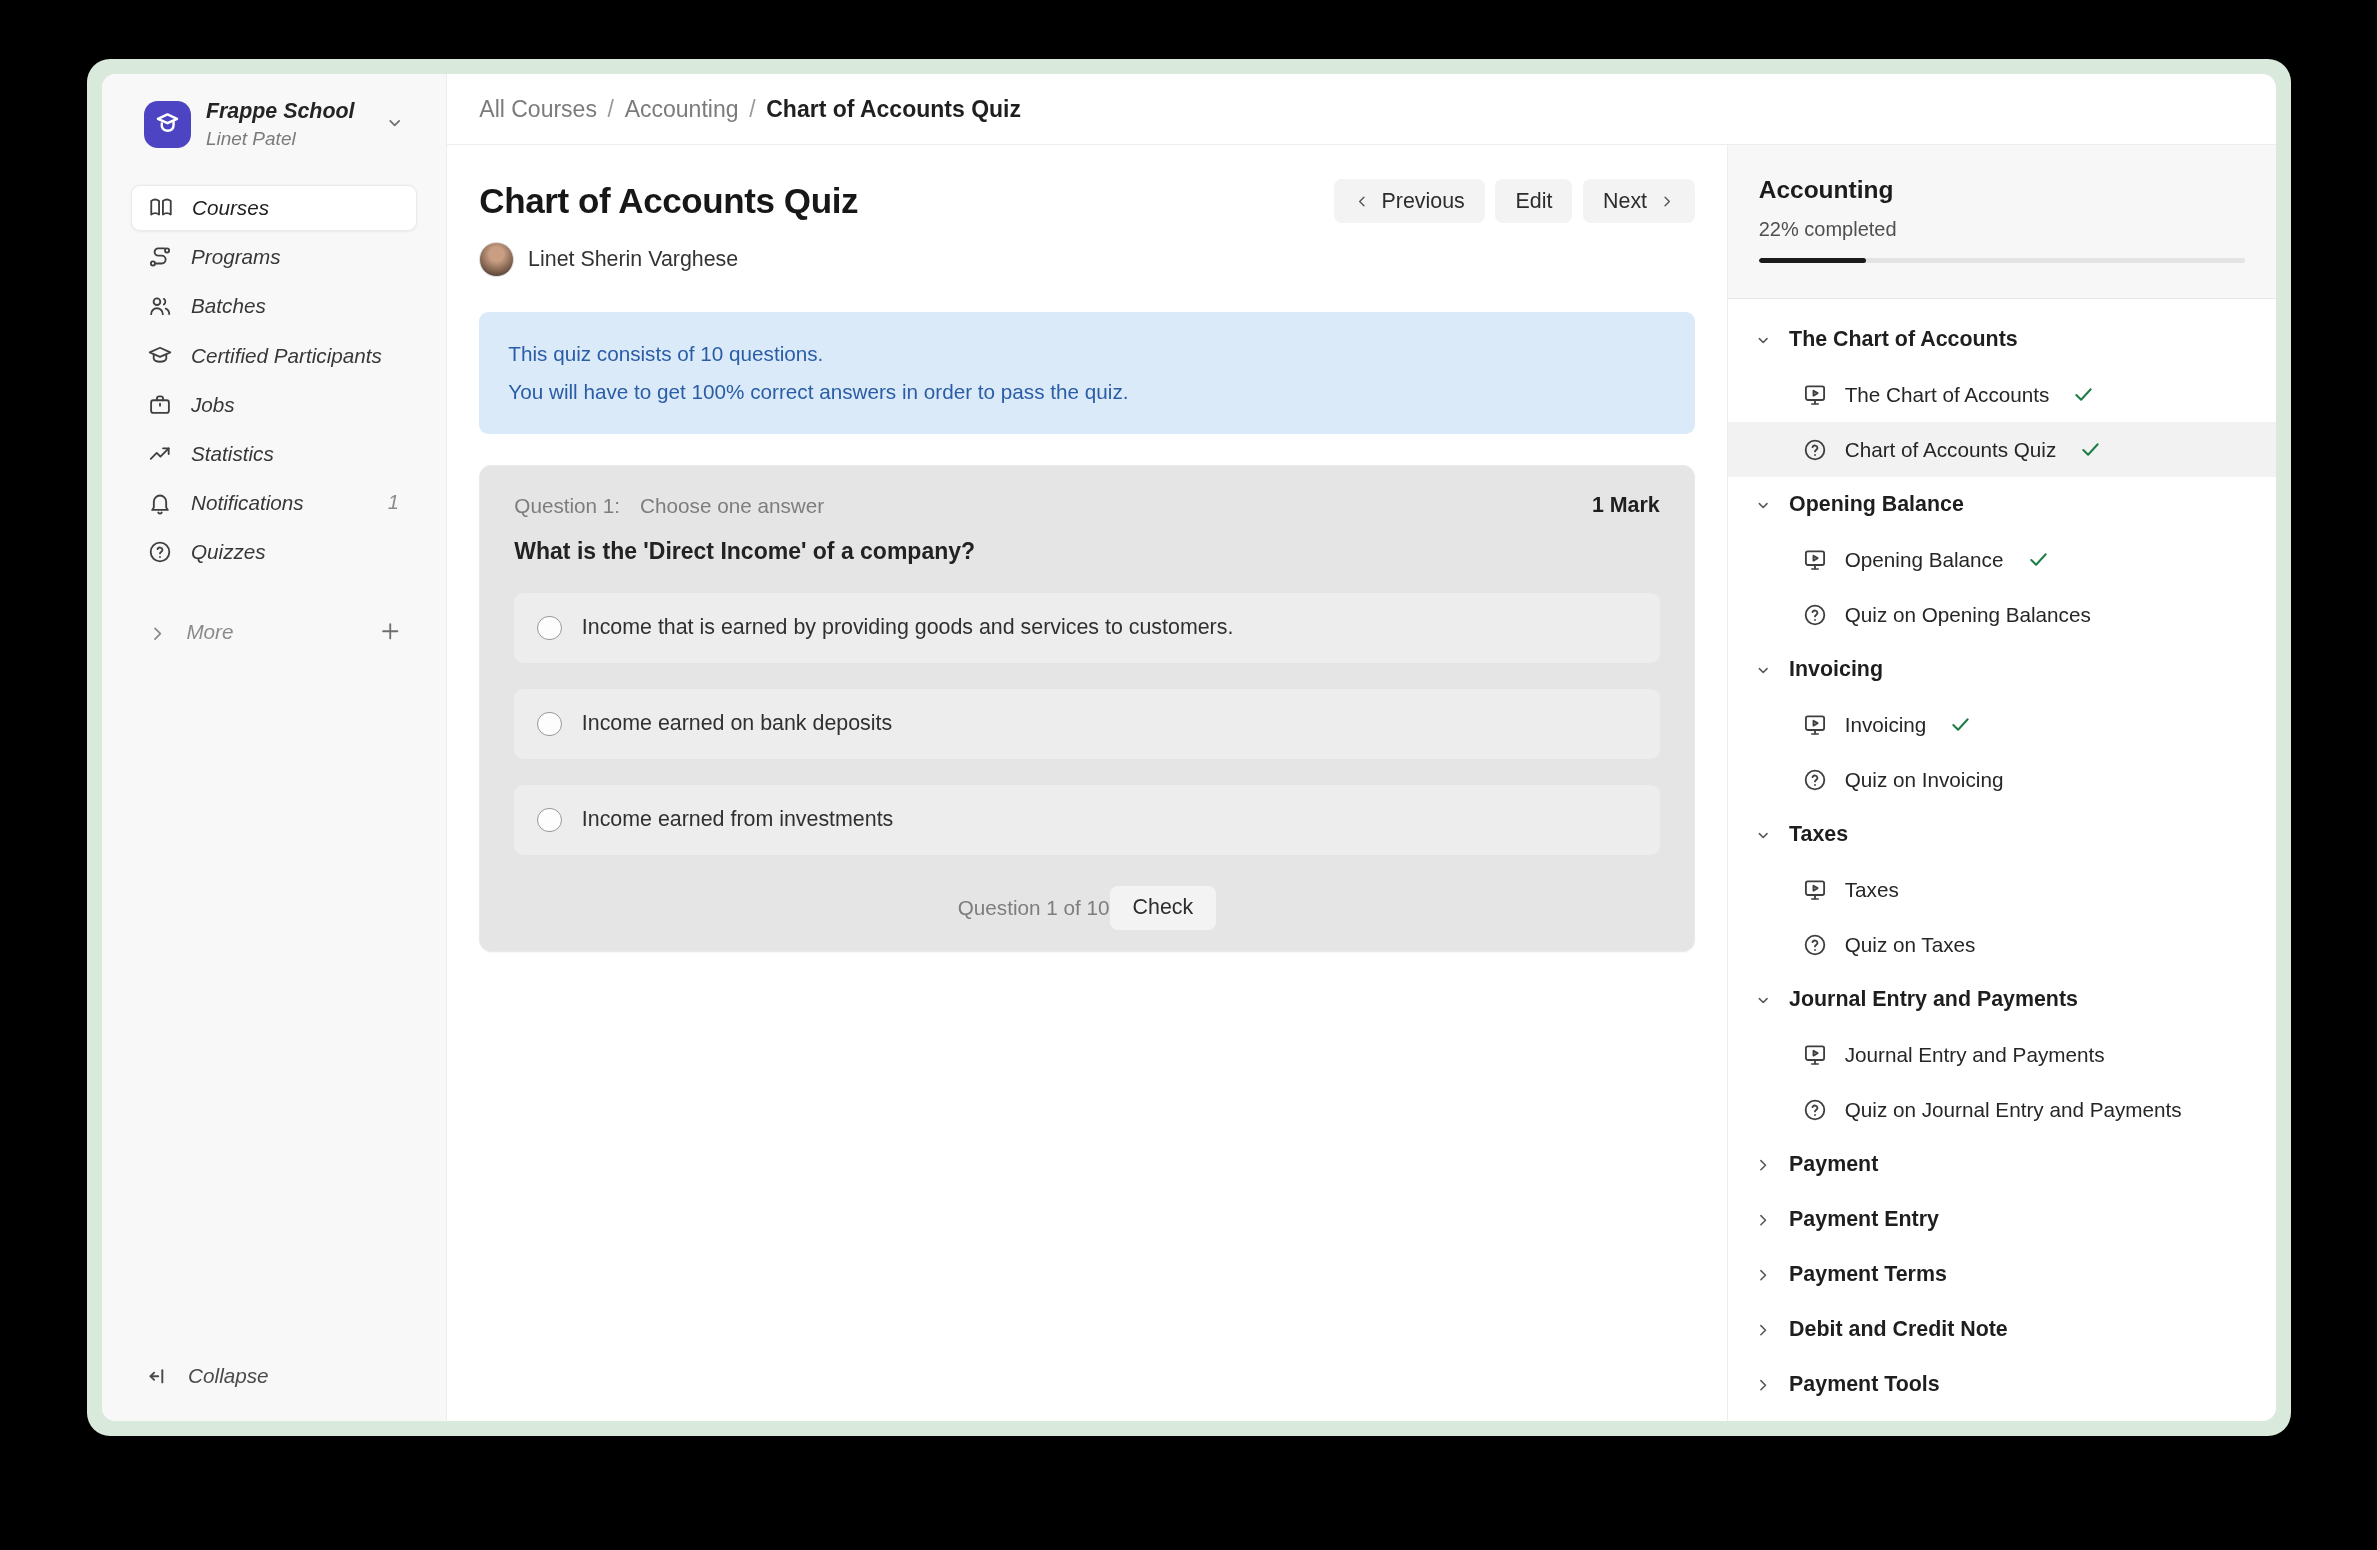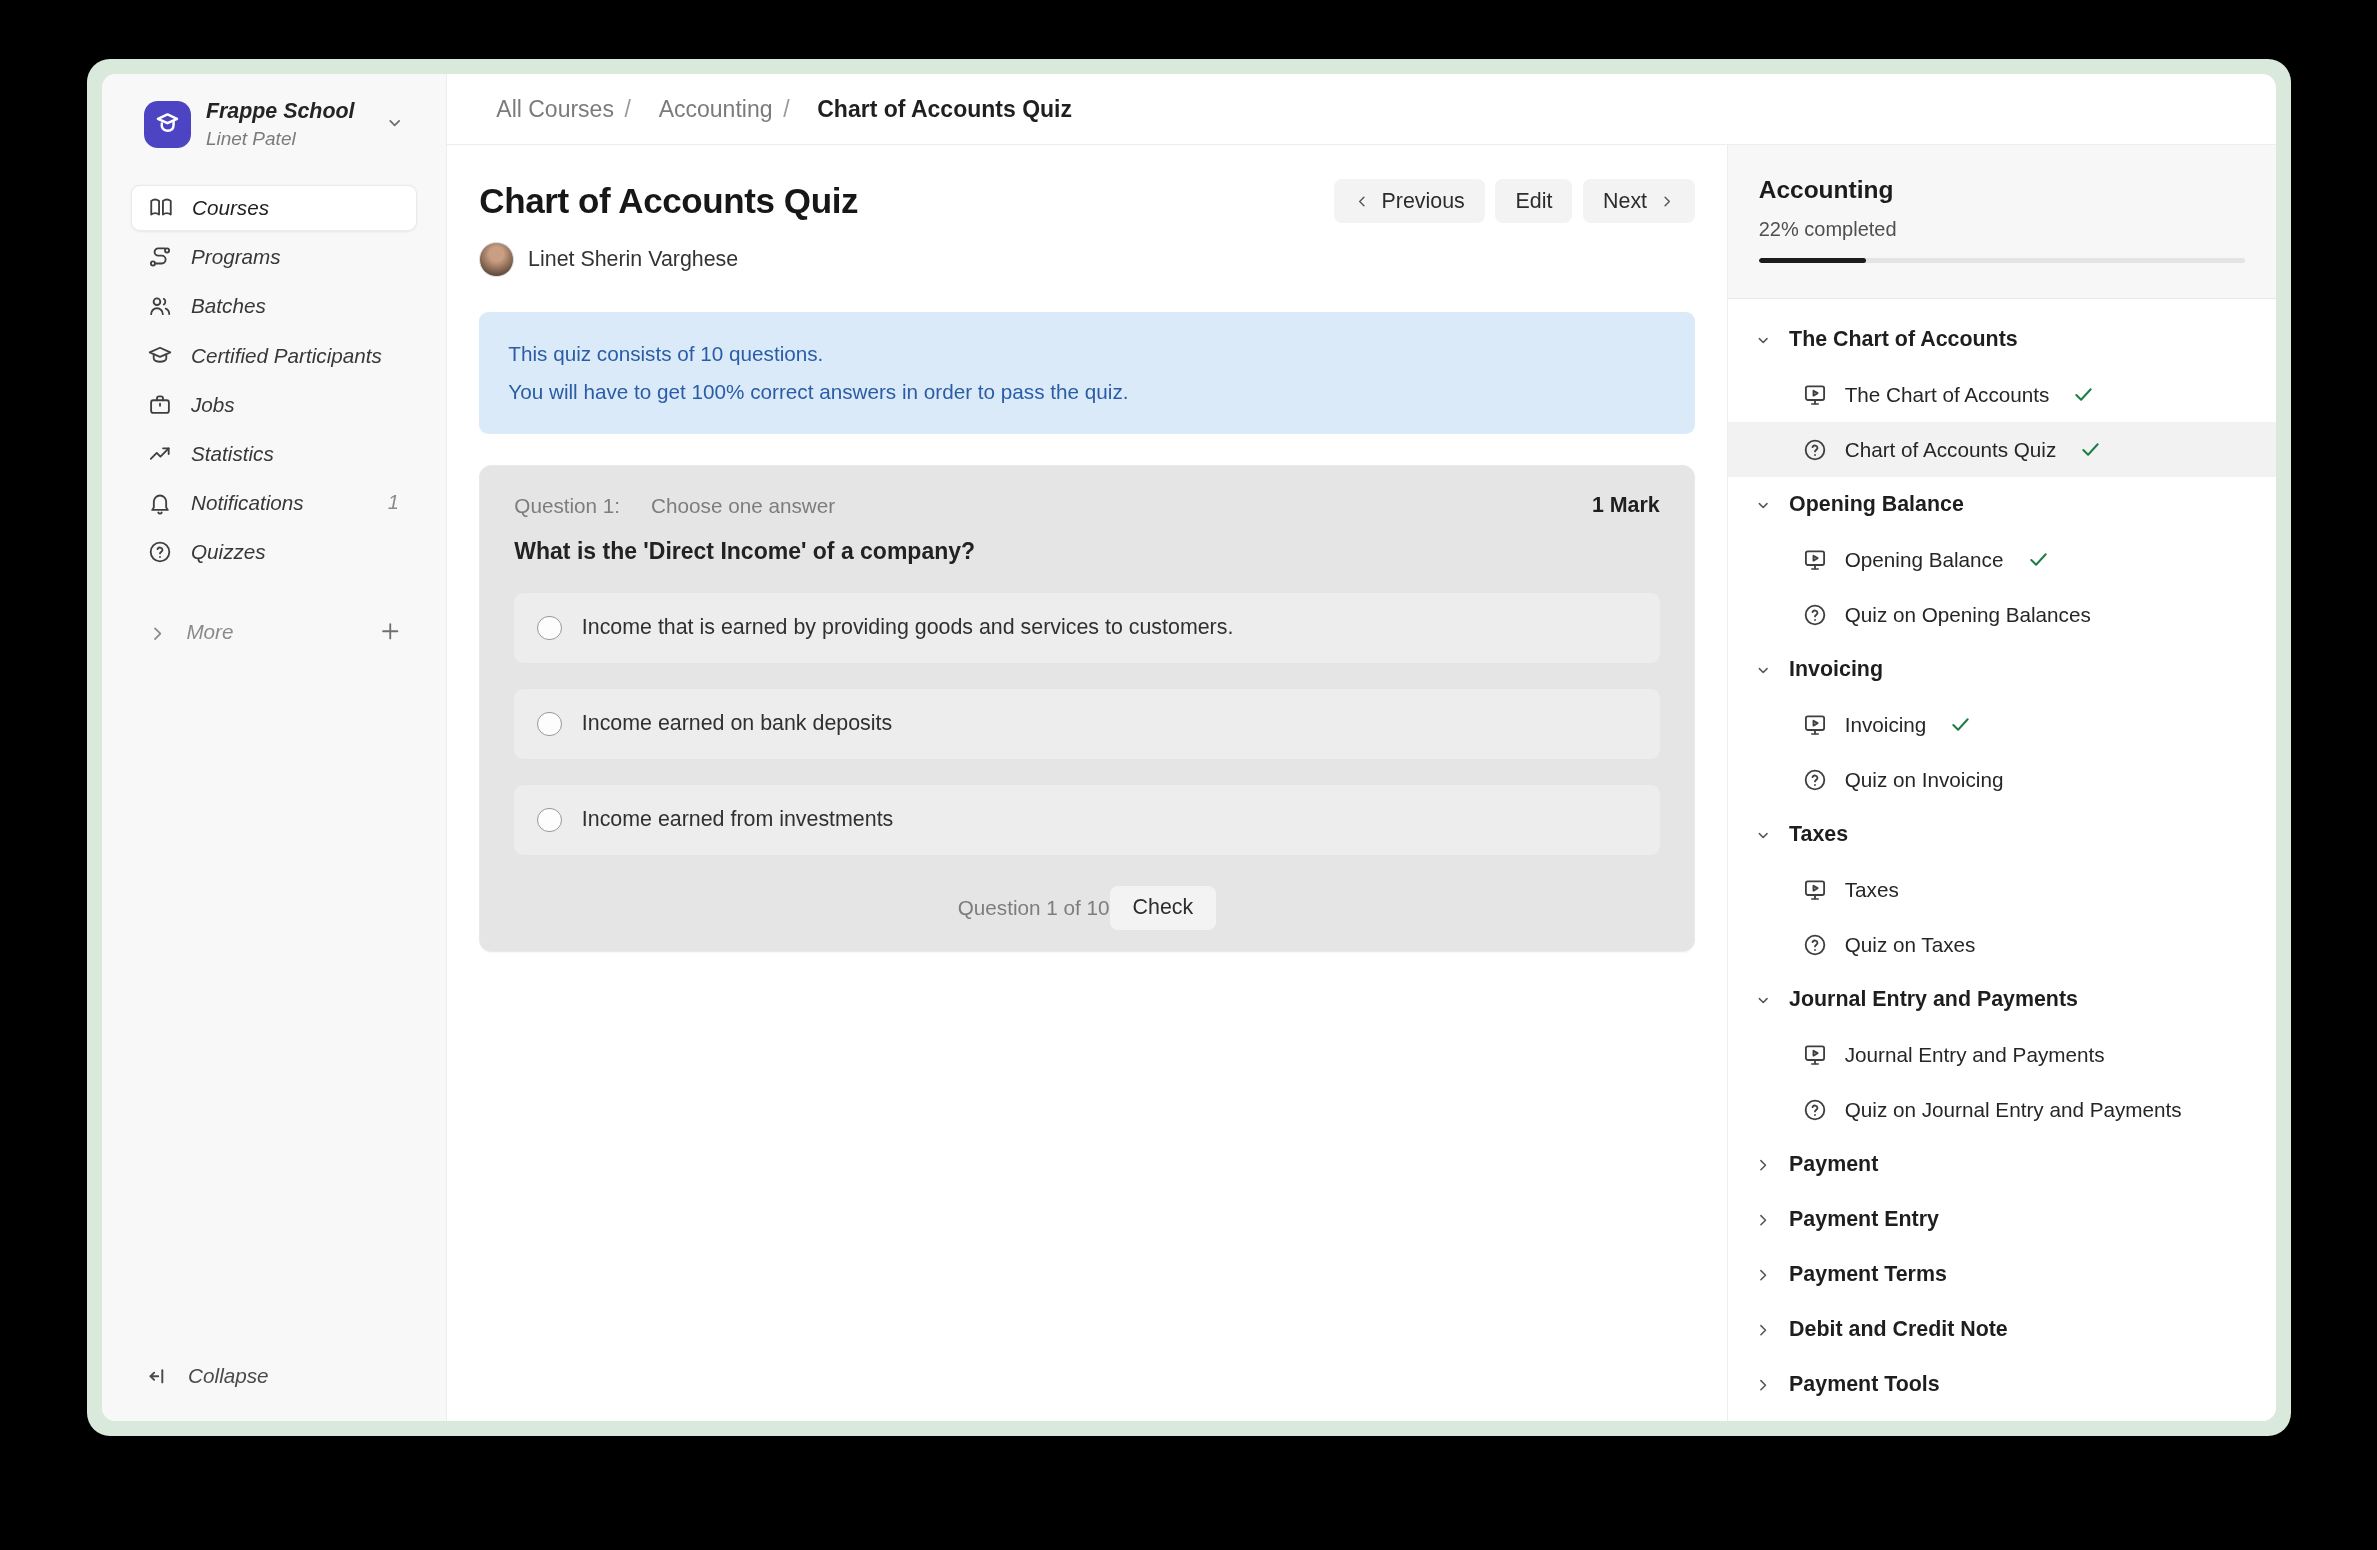--- a/index.html
+++ b/index.html
@@ -33,21 +33,21 @@
               padding:0 15.3px; font-size:20.7px; color:#8a8a8a; }
   .more-row .plus { margin-left:auto; display:flex; }
   .side-spacer { flex:1; }
   .collapse-row { height:43px; display:flex; align-items:center; gap:17px; padding:0 15.3px;
                   font-size:20.7px; color:#4a4a4a; }
 
   
   .main-wrap { flex:1; display:flex; flex-direction:column; min-width:0; }
   .topbar { height:71px; min-height:71px; border-bottom:0.8px solid #ededed; display:flex;
             align-items:center; padding:0 32px; font-size:23px; }
-  .crumb { color:#7b7b7b;margin-left:17px; }
+  .crumb { color:#7b7b7b; }
   .crumb-sep { color:#9a9a9a; margin:0 10.7px; }
   .crumb.current { color:#1f1f1f; font-weight:600; }
 
   .body-row { flex:1; display:flex; min-height:0; }
 
   
   .main { flex:1; min-width:0; padding:34px 32px 0; overflow:hidden; }
   .head-row { display:flex; align-items:center; justify-content:space-between; }
   .page-title { font-size:35px; font-weight:700; letter-spacing:-0.4px; color:#171717; }
   .head-buttons { display:flex; gap:10.7px; }
@@ -61,21 +61,21 @@
             border:0.8px solid #d8d8d8; }
   .author-name { font-size:21.4px; color:#333; }
 
   .banner { margin-top:35px; background:#dbeaf8; border-radius:9.2px; padding:23px 29px; }
   .banner p { font-size:20.7px; color:#2a5da6; line-height:38px; }
 
   .qcard { margin-top:31px; background:#e5e5e5; border:0.8px solid #e9e9e9; border-radius:12.3px;
            padding:27.6px 34px 21.4px; box-shadow:0 0.8px 1.5px rgba(0,0,0,.03); }
   .meta-row { display:flex; align-items:center; }
   .meta-label { font-size:20.7px; color:#7d7d7d; }
-  .meta-hint { font-size:20.7px; color:#7d7d7d; margin-left:31px;text-align:center; }
+  .meta-hint { font-size:20.7px; color:#7d7d7d; margin-left:20px;text-align:center; }
   .meta-marks { margin-left:auto; font-size:21.4px; font-weight:700; color:#1f1f1f; }
   .question { margin-top:20px; font-size:23px; font-weight:700; color:#222; }
   .options { margin-top:27.6px; display:flex; flex-direction:column; gap:26px; }
   .option { height:70px; background:#ededed; border-radius:9.2px; display:flex; align-items:center;
             gap:20px; padding:0 23px; }
   .radio { width:24.5px; height:24.5px; border-radius:50%; background:#fdfdfd; border:1.5px solid #98989a; flex:none; }
   .option-label { font-size:21.4px; color:#303030; }
   .card-footer { margin-top:31px; display:flex; align-items:center; justify-content:center; }
   .q-progress { font-size:20.7px; color:#7d7d7d; }
   .check-btn { height:44px; padding:0 23px; background:#f3f3f3; border:none; border-radius:7.7px;

